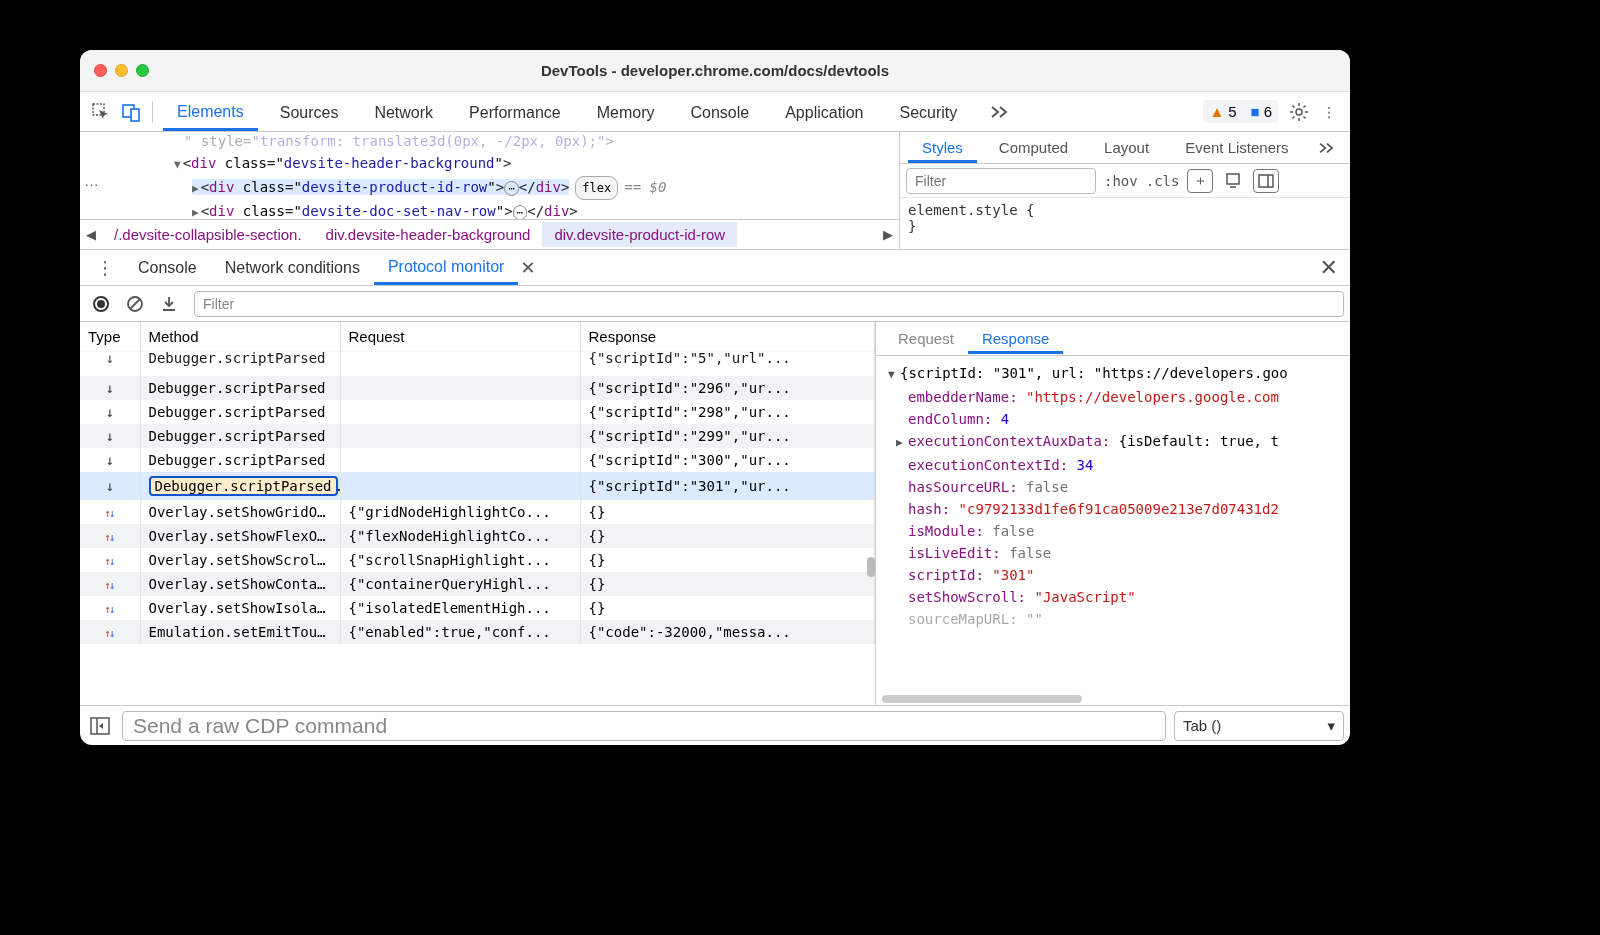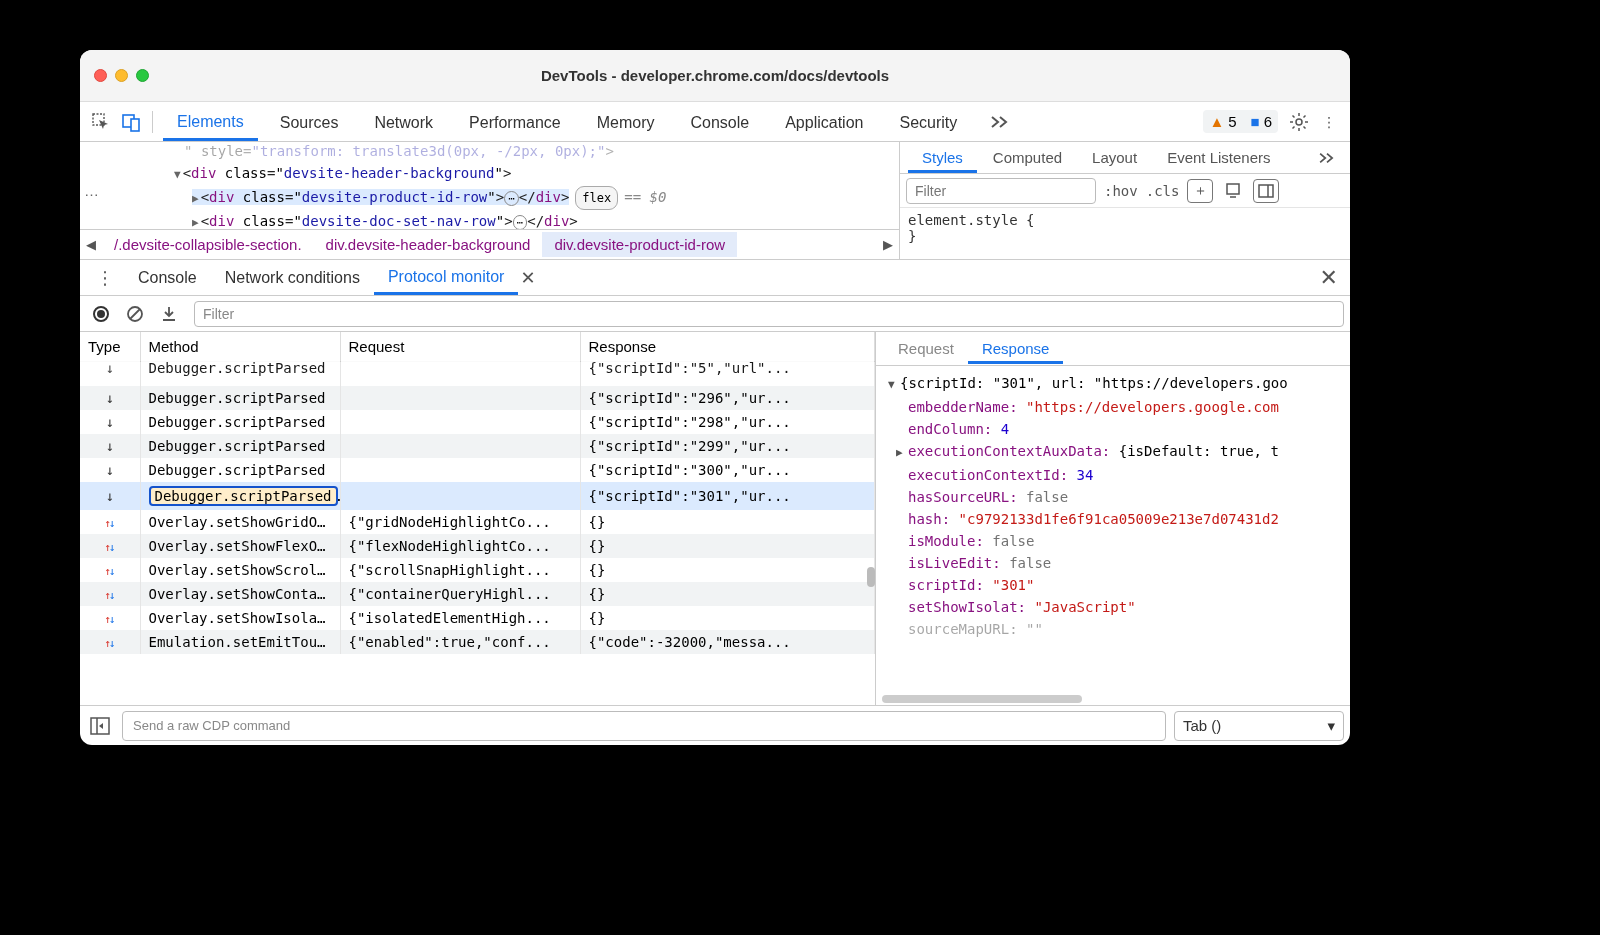--- a/index.html
+++ b/index.html
@@ -1,19 +1,19 @@
 <!DOCTYPE html>
 <html><head>
 <meta charset="utf-8">
 <style>
   * { box-sizing: border-box; margin: 0; padding: 0; }
   html, body { width: 1600px; height: 935px; background: #000; font-family: -apple-system, BlinkMacSystemFont, "Segoe UI", Arial, sans-serif; font-size: 14px; overflow: hidden; }
   .window { position: absolute; left: 80px; top: 50px; width: 1270px; height: 695px; background: #fff; border-radius: 12px; box-shadow: 0 10px 40px rgba(0,0,0,.5); display: flex; flex-direction: column; overflow: hidden; }
   
-  .titlebar { height: 52px; background: #f4f4f4; border-bottom: 1px solid #ddd; display: flex; align-items: center; position: relative; }
+  .titlebar { height: 42px; background: #f4f4f4; border-bottom: 1px solid #ddd; display: flex; align-items: center; position: relative; }
   .traffic { display: flex; gap: 8px; padding-left: 14px; }
   .traffic .dot { width: 13px; height: 13px; border-radius: 50%; }
   .dot.red { background: #ff5f57; border:1px solid #e1483f; }
   .dot.yellow { background: #febc2e; border:1px solid #dba124; }
   .dot.green { background: #28c840; border:1px solid #1fa533; }
   .titlebar-title { position:absolute; left:0; right:0; text-align:center; font-weight:600; font-size:15px; color:#333; pointer-events:none; }
   
   .toolbar { height: 40px; border-bottom: 1px solid #ccc; display:flex; align-items:center; padding: 0 6px; background:#fff; }
   .tb-left-icons { display:flex; align-items:center; gap:0; }
   .tb-icon { width:30px; height:30px; display:flex; align-items:center; justify-content:center; color:#555; cursor:pointer; }
@@ -41,21 +41,21 @@
   .flexchip { display:inline-block; border:1px solid #aaa; background:#f5f5f5; padding:0 6px; border-radius:9px; font-size:12px; margin-left:6px; }
   .eqzero { color:#888; font-style:italic; margin-left:6px; }
   .breadcrumb-bar { height:30px; border-top:1px solid #ccc; display:flex; align-items:center; background:#fff; overflow:hidden; }
   .bc-arrow { width:22px; text-align:center; color:#555; font-size:13px; cursor:pointer; }
   .bc-item { padding: 4px 12px; font-size:15px; color:#333; cursor:pointer; white-space:nowrap; }
   .bc-item.purple { color:#881280; }
   .bc-item.active { background:#e3ebfa; }
   .dots-gutter { position:absolute; left:0; top:40px; color:#666; font-size:15px; padding-left:4px; }
   
   .styles-pane { width: 450px; display:flex; flex-direction:column; overflow:hidden; }
-  .styles-tabs { height:32px; border-bottom:1px solid #ccc; display:flex; align-items:center; padding:0 8px; gap:2px;justify-content:flex-end; }
+  .styles-tabs { height:32px; border-bottom:1px solid #ccc; display:flex; align-items:center; padding:0 8px; gap:8px;justify-content:flex-end; }
   .styles-tab { padding: 6px 14px; font-size:15px; color:#555; cursor:pointer; white-space:nowrap; }
   .styles-tab.active { color:#1a73e8; border-bottom:3px solid #1a73e8; padding-bottom:4px; }
   .styles-filter-row { height:34px; display:flex; align-items:center; padding:0 6px; gap:8px; border-bottom:1px solid #e5e5e5; }
   .styles-filter { width:190px; height:26px; border:1px solid #bbb; border-radius:4px; padding:0 8px; font-size:14px; color:#777; display:flex; align-items:center; }
   .hov-cls { font-family:Menlo, monospace; color:#555; font-size:14px; cursor:pointer; }
   .mini-icon { width:24px; height:24px; display:flex; align-items:center; justify-content:center; color:#555; cursor:pointer; }
   .mini-icon.bordered { border:1px solid #777; border-radius:4px; width:26px; }
   .element-style { font-family: Menlo, monospace; font-size:14px; padding:4px 8px; color:#333; }
   
   .drawer-tabrow { height: 36px; border-bottom:1px solid #ccc; background:#fff; display:flex; align-items:center; padding:0 6px; }
@@ -97,21 +97,21 @@
   .jv-num { color: #1c00cf; }
   .jv-bool { color: #737373; }
   .detail-body .ln { padding-left: 28px; }
   .detail-body .ln1 { padding-left: 8px; }
   .tri2 { color:#555; font-size:11px; display:inline-block; width:12px; }
   .hr-scroll { position:absolute; bottom:2px; left:6px; width:200px; height:8px; background:#ccc; border-radius:4px; }
   .fade-last { opacity:.35; }
   
   .footer-row { height:40px; border-top:1px solid #ccc; display:flex; align-items:center; padding:0 6px; gap:8px; }
   .footer-icon { width:28px; height:28px; display:flex; align-items:center; justify-content:center; color:#555; cursor:pointer; }
-  .cdp-input { flex:1; height:30px; border:1px solid #bbb; border-radius:4px; padding:0 10px; font-size:13px; color:#888; display:flex; align-items:center; }
+  .cdp-input { flex:1; height:30px; border:1px solid #bbb; border-radius:4px; padding:0 10px; font-size:21px; color:#888; display:flex; align-items:center; }
   .tab-combo { width:170px; height:30px; border:1px solid #bbb; border-radius:4px; display:flex; align-items:center; justify-content:space-between; padding:0 8px; font-size:15px; cursor:pointer; color:#333;}
 </style>
 </head>
 <body>
 
 <div class="window">
 
   <div class="titlebar">
     <div class="traffic">
       <div class="dot red"></div>
@@ -374,21 +374,21 @@
         <div class="ln1"><span class="tri2">▼</span><span>{scriptId: "301", url: "https://developers.goo</span></div>
         <div class="ln"><span class="jk">embedderName:</span> <span class="jv-str">"https://developers.google.com</span></div>
         <div class="ln"><span class="jk">endColumn:</span> <span class="jv-num">4</span></div>
         <div class="ln" style="padding-left:16px;"><span class="tri2">▶</span><span class="jk">executionContextAuxData:</span> <span>{isDefault: true, t</span></div>
         <div class="ln"><span class="jk">executionContextId:</span> <span class="jv-num">34</span></div>
         <div class="ln"><span class="jk">hasSourceURL:</span> <span class="jv-bool">false</span></div>
         <div class="ln"><span class="jk">hash:</span> <span class="jv-str">"c9792133d1fe6f91ca05009e213e7d07431d2</span></div>
         <div class="ln"><span class="jk">isModule:</span> <span class="jv-bool">false</span></div>
         <div class="ln"><span class="jk">isLiveEdit:</span> <span class="jv-bool">false</span></div>
         <div class="ln"><span class="jk">scriptId:</span> <span class="jv-str">"301"</span></div>
-        <div class="ln"><span class="jk">setShowIsolat:</span> <span class="jv-str">"JavaScript"</span></div>
+        <div class="ln"><span class="jk">setShowScroll:</span> <span class="jv-str">"JavaScript"</span></div>
         <div class="ln fade-last">sourceMapURL: ""</div>
         <div class="hr-scroll"></div>
       </div>
     </div>
   </div>
 
   <div class="footer-row">
     <div class="footer-icon">
       <svg width="20" height="18" viewBox="0 0 20 18" fill="none" stroke="#555" stroke-width="1.5">
           <rect x="1" y="1" width="18" height="16"></rect>

